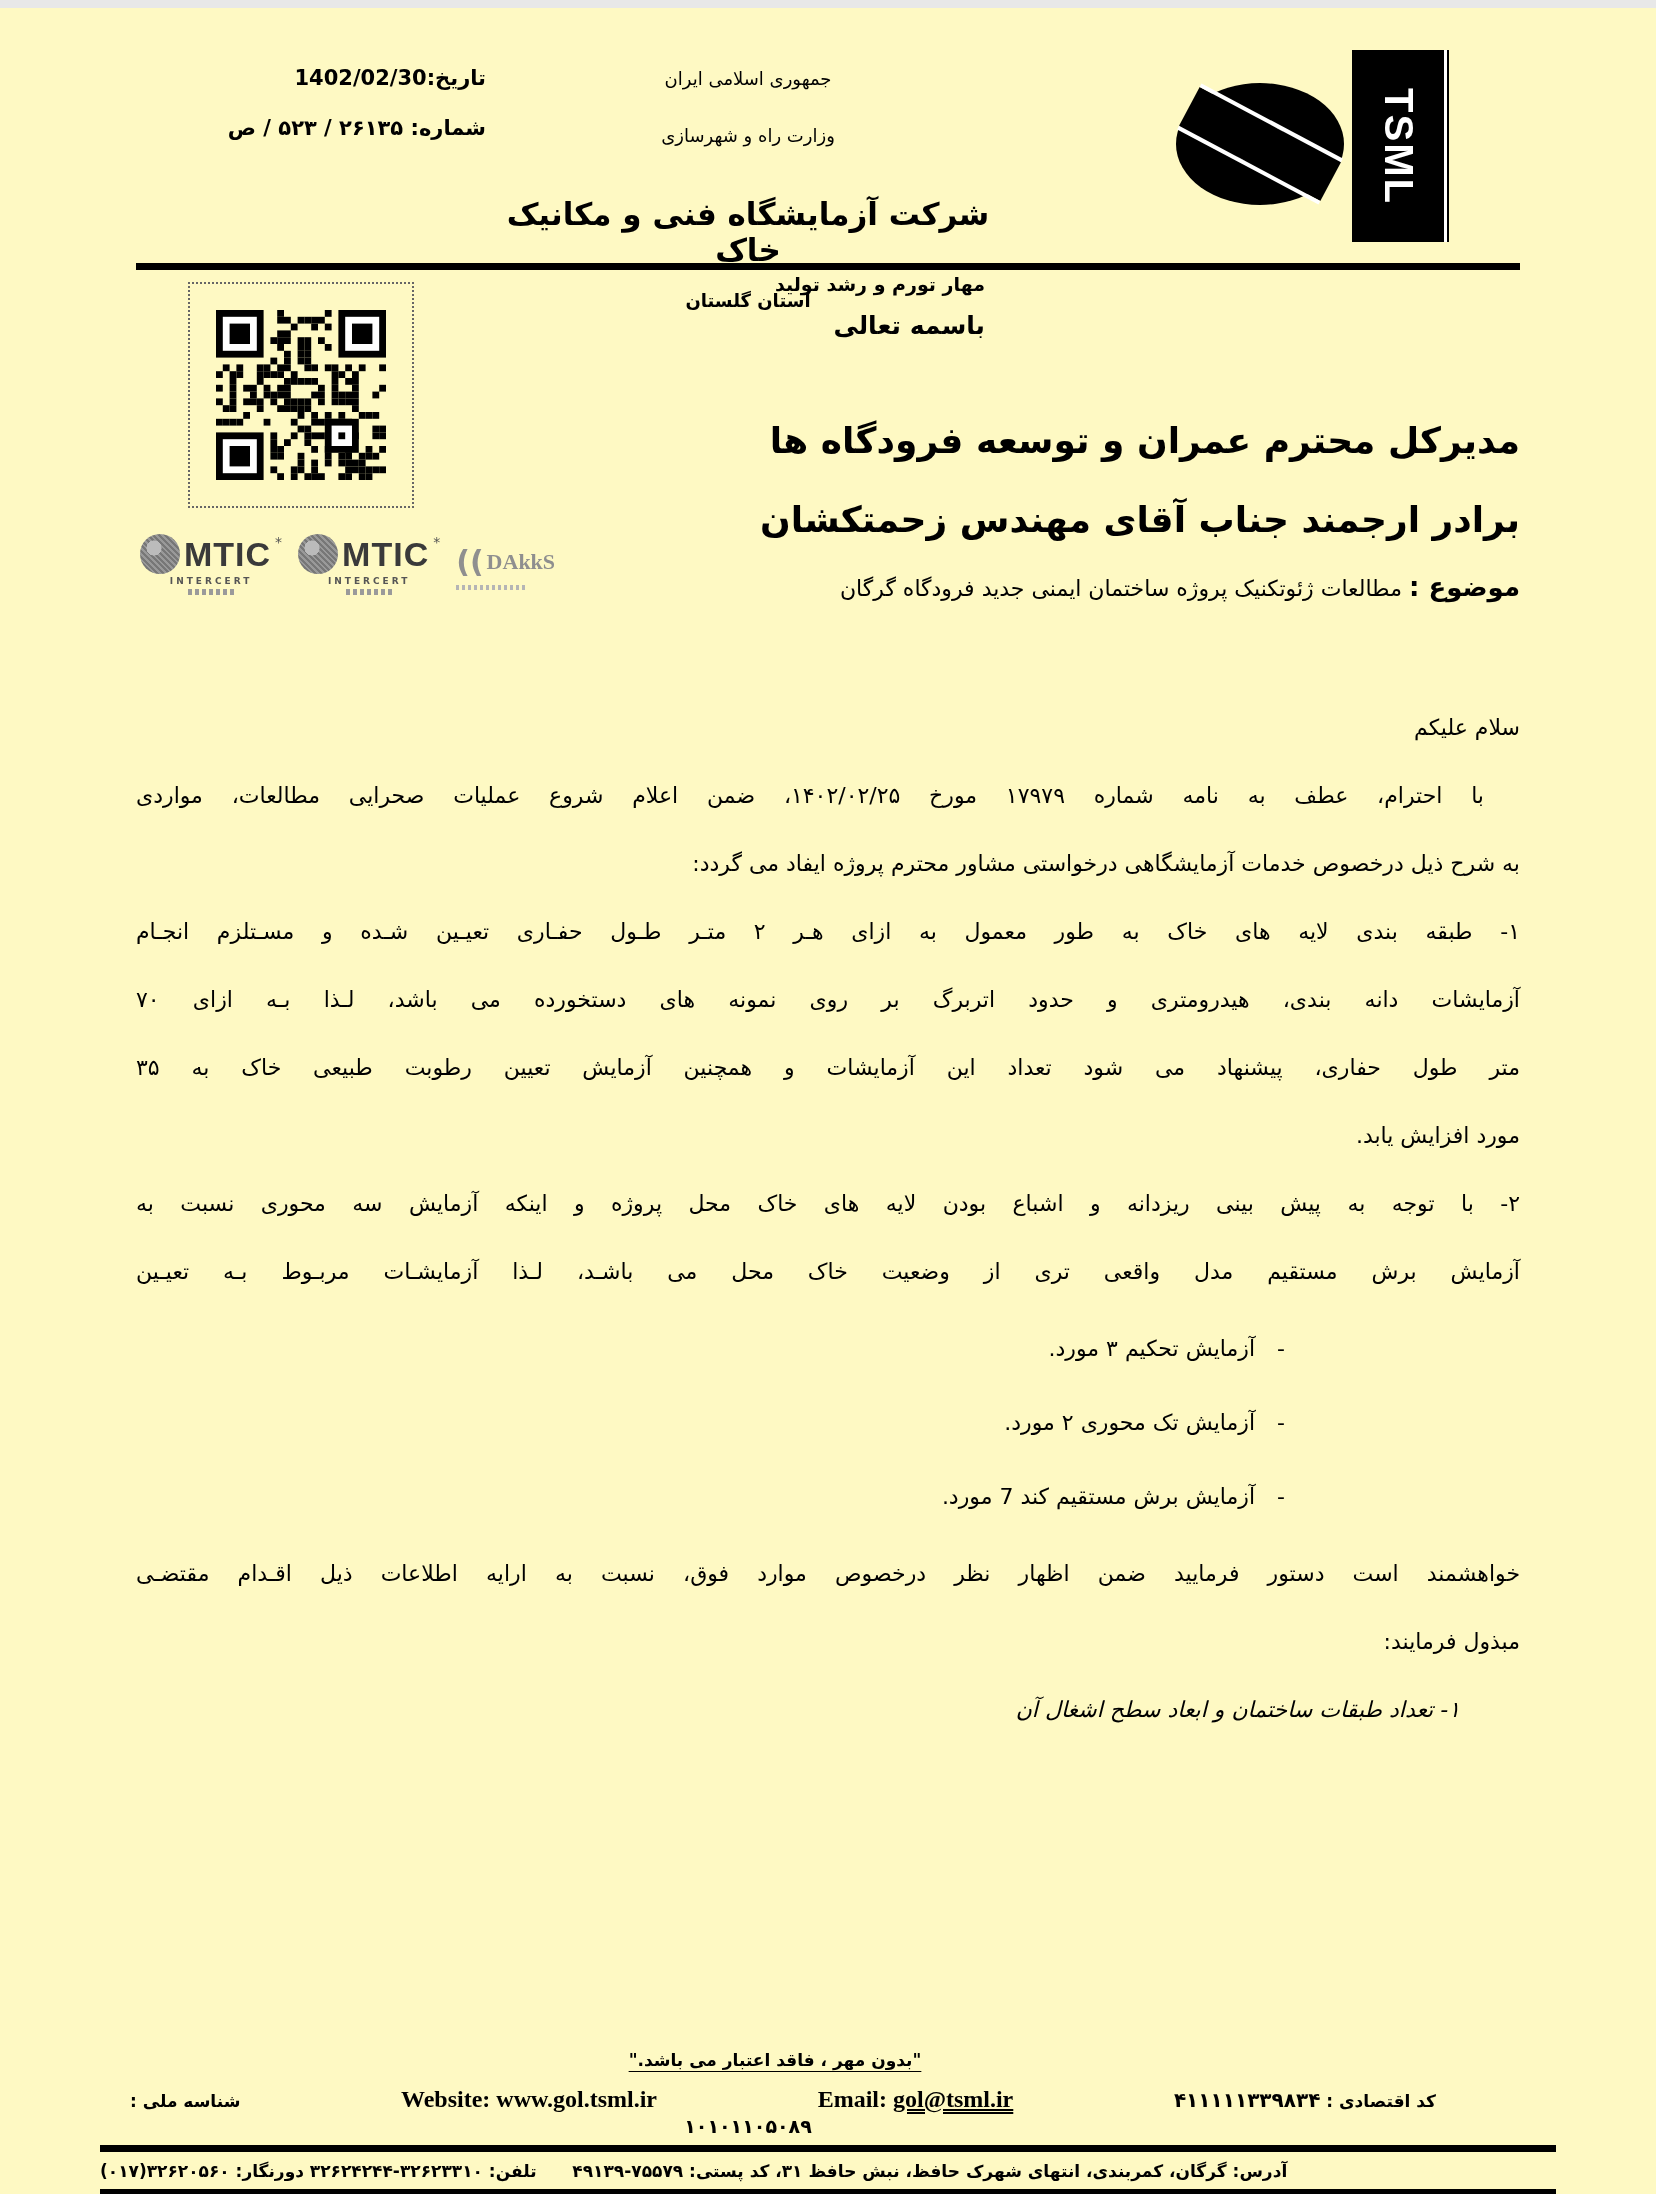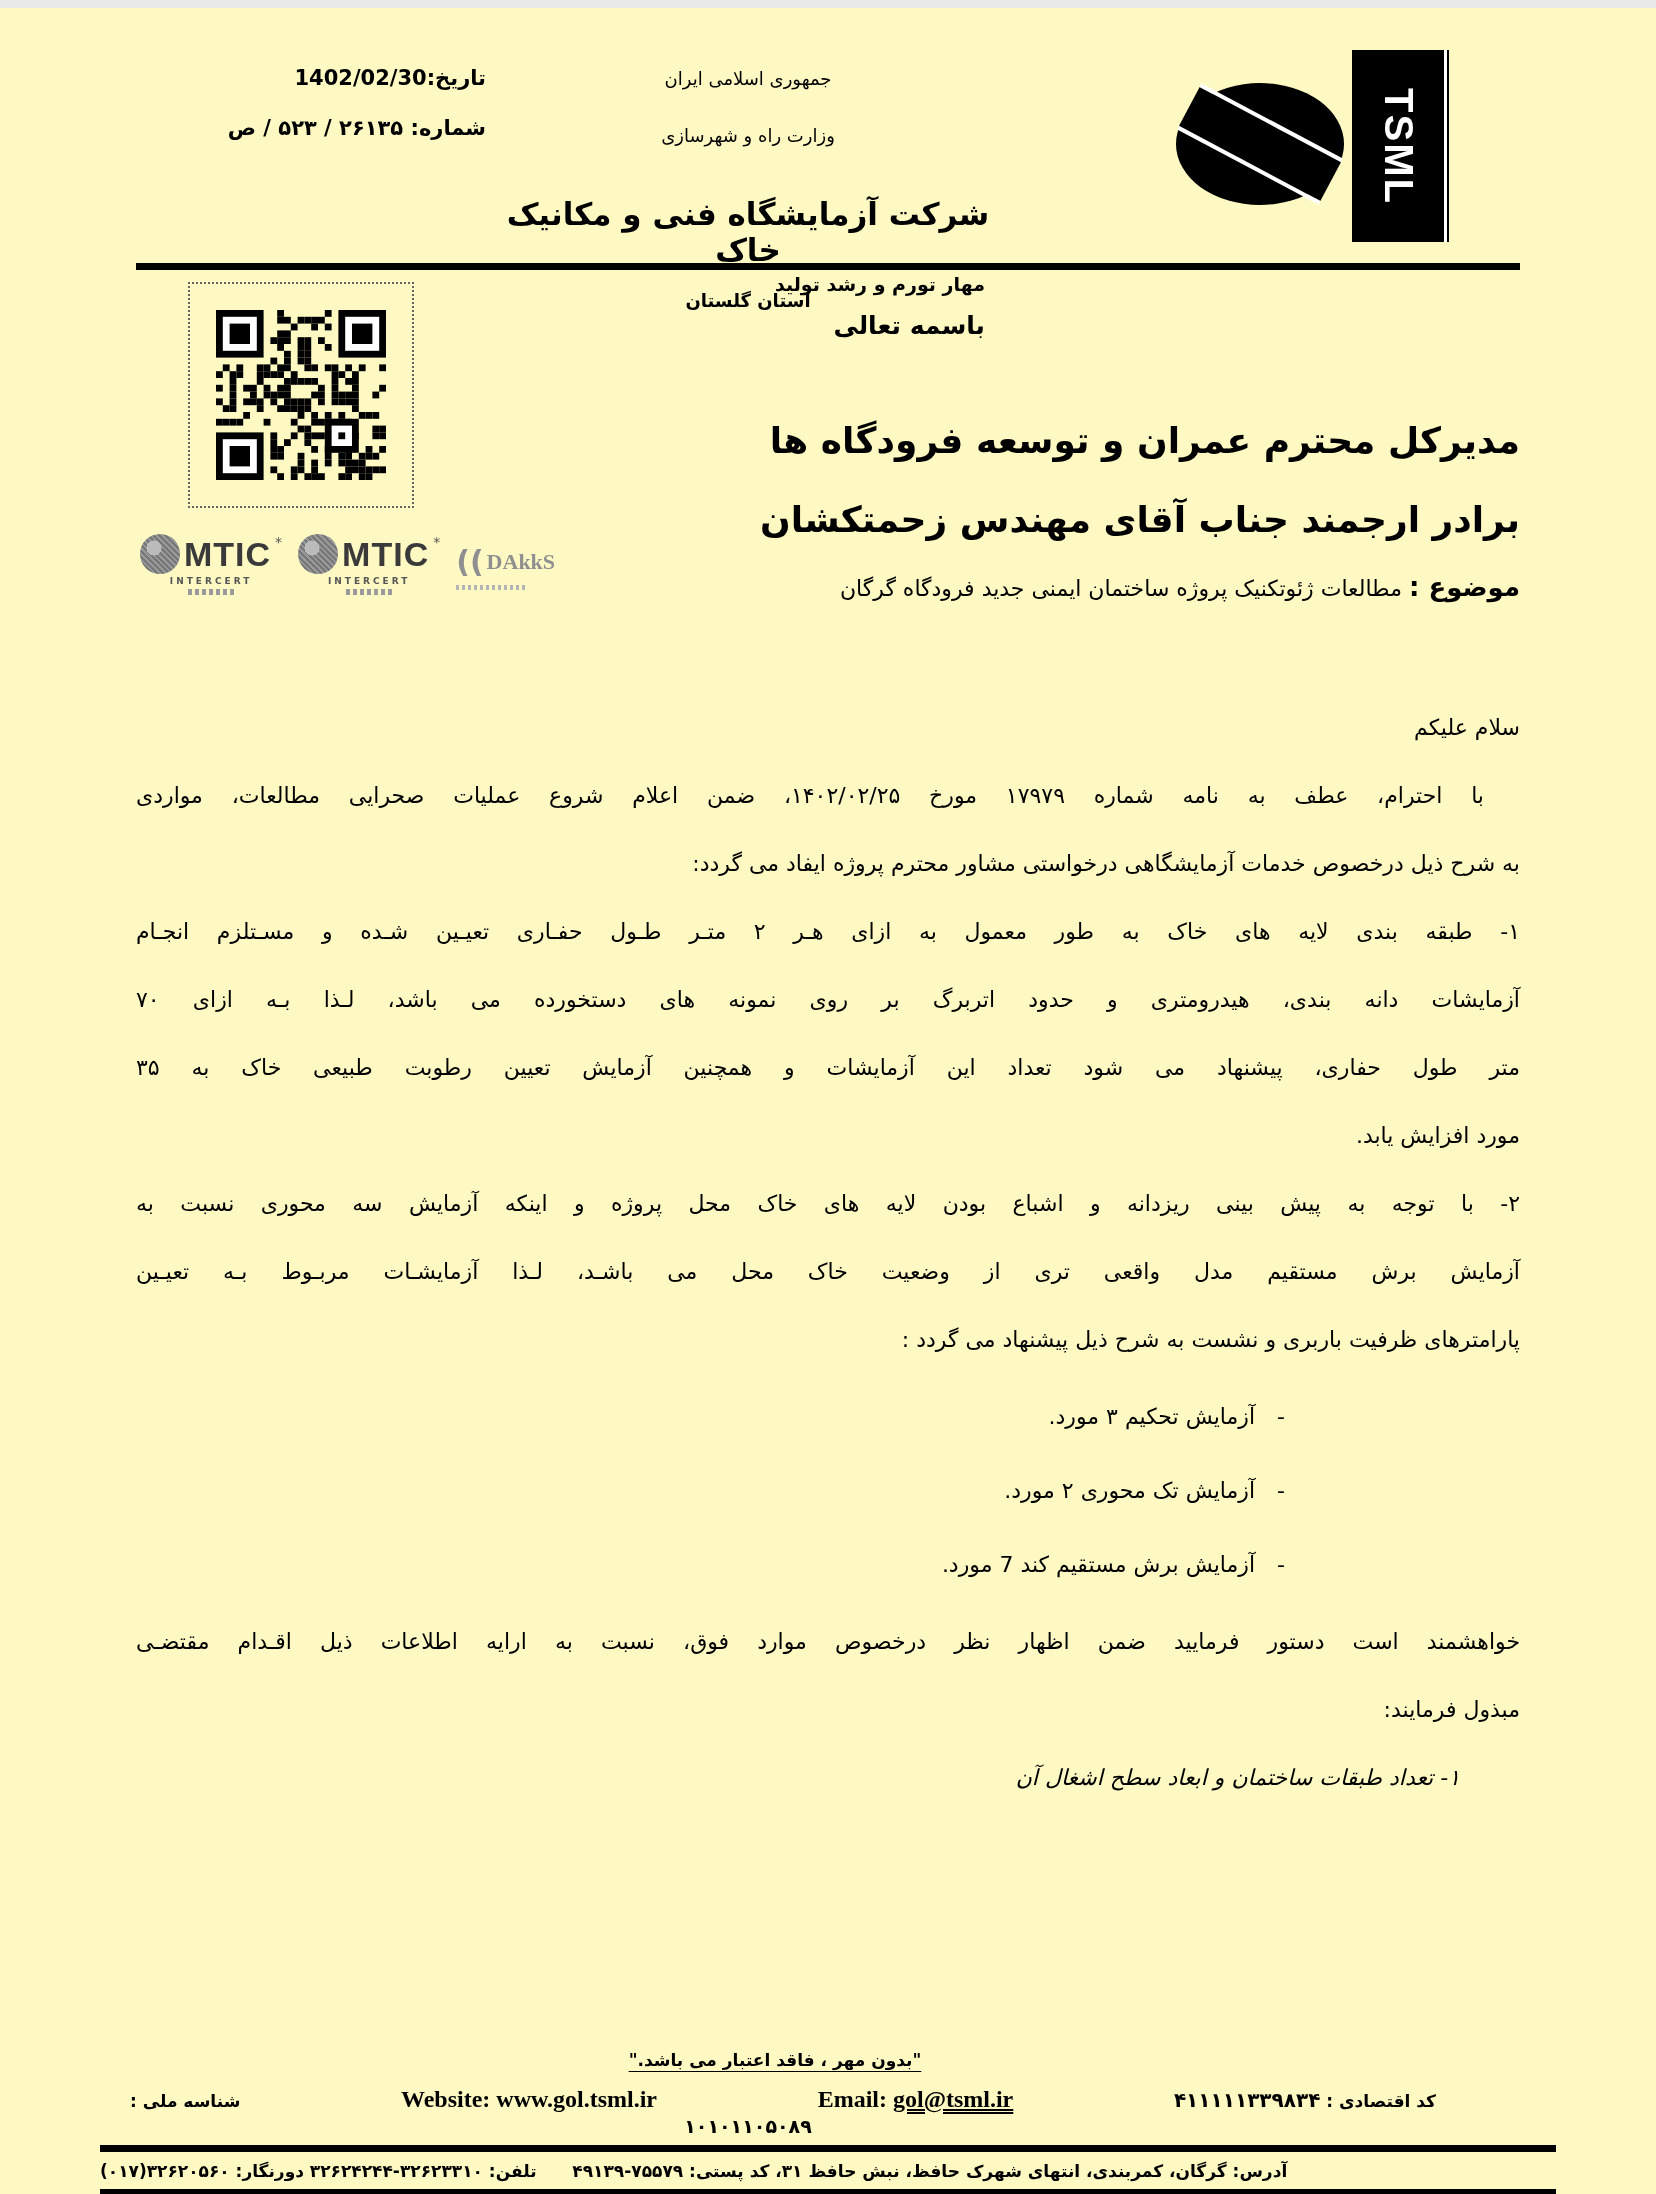--- a/index.html
+++ b/index.html
@@ -400,21 +400,20 @@
   <div class="body-text" dir="rtl">
     <div class="sal">سلام علیکم</div>
     <div class="just ind">با احترام، عطف به نامه شماره ۱۷۹۷۹ مورخ ۱۴۰۲/۰۲/۲۵، ضمن اعلام شروع عملیات صحرایی مطالعات، مواردی</div>
     <div class="right">به شرح ذیل درخصوص خدمات آزمایشگاهی درخواستی مشاور محترم پروژه ایفاد می گردد:</div>
     <div class="just">۱- طبقه بندی لایه های خاک به طور معمول به ازای هـر ۲ متـر طـول حفـاری تعیـین شـده و مسـتلزم انجـام</div>
     <div class="just">آزمایشات دانه بندی، هیدرومتری و حدود اتربرگ بر روی نمونه های دستخورده می باشد، لـذا بـه ازای ۷۰</div>
     <div class="just">متر طول حفاری، پیشنهاد می شود تعداد این آزمایشات و همچنین آزمایش تعیین رطوبت طبیعی خاک به ۳۵</div>
     <div class="right">مورد افزایش یابد.</div>
     <div class="just">۲- با توجه به پیش بینی ریزدانه و اشباع بودن لایه های خاک محل پروژه و اینکه آزمایش سه محوری نسبت به</div>
     <div class="just">آزمایش برش مستقیم مدل واقعی تری از وضعیت خاک محل می باشـد، لـذا آزمایشـات مربـوط بـه تعیـین</div>
-    <div class="right">پارامترهای ظرفیت باربری و نشست به شرح ذیل پیشنهاد می گردد :</div>
     <div class="bullets">
       <div class="bullet"><span class="dash">-</span><span>آزمایش تحکیم ۳ مورد.</span></div>
       <div class="bullet"><span class="dash">-</span><span>آزمایش تک محوری ۲ مورد.</span></div>
       <div class="bullet"><span class="dash">-</span><span>آزمایش برش مستقیم کند 7 مورد.</span></div>
     </div>
     <div class="just">خواهشمند است دستور فرمایید ضمن اظهار نظر درخصوص موارد فوق، نسبت به ارایه اطلاعات ذیل اقـدام مقتضـی</div>
     <div class="right">مبذول فرمایند:</div>
     <div class="right req">۱- تعداد طبقات ساختمان و ابعاد سطح اشغال آن</div>
   </div>
 

